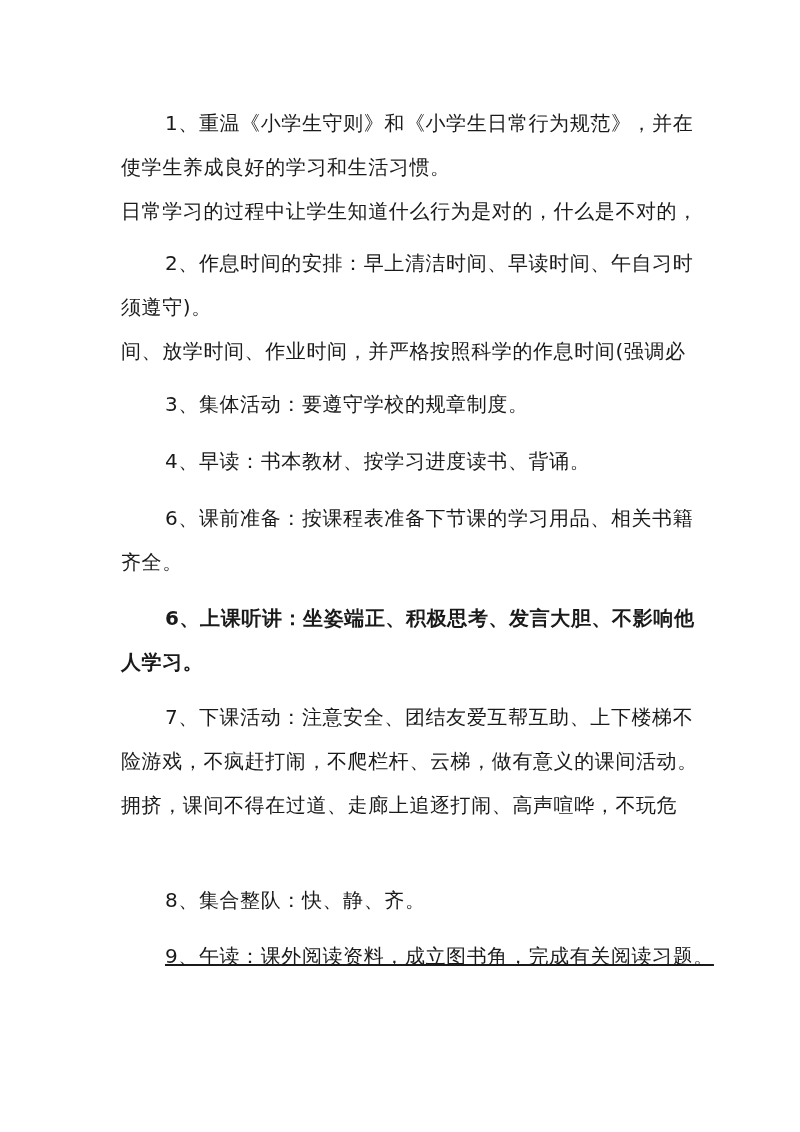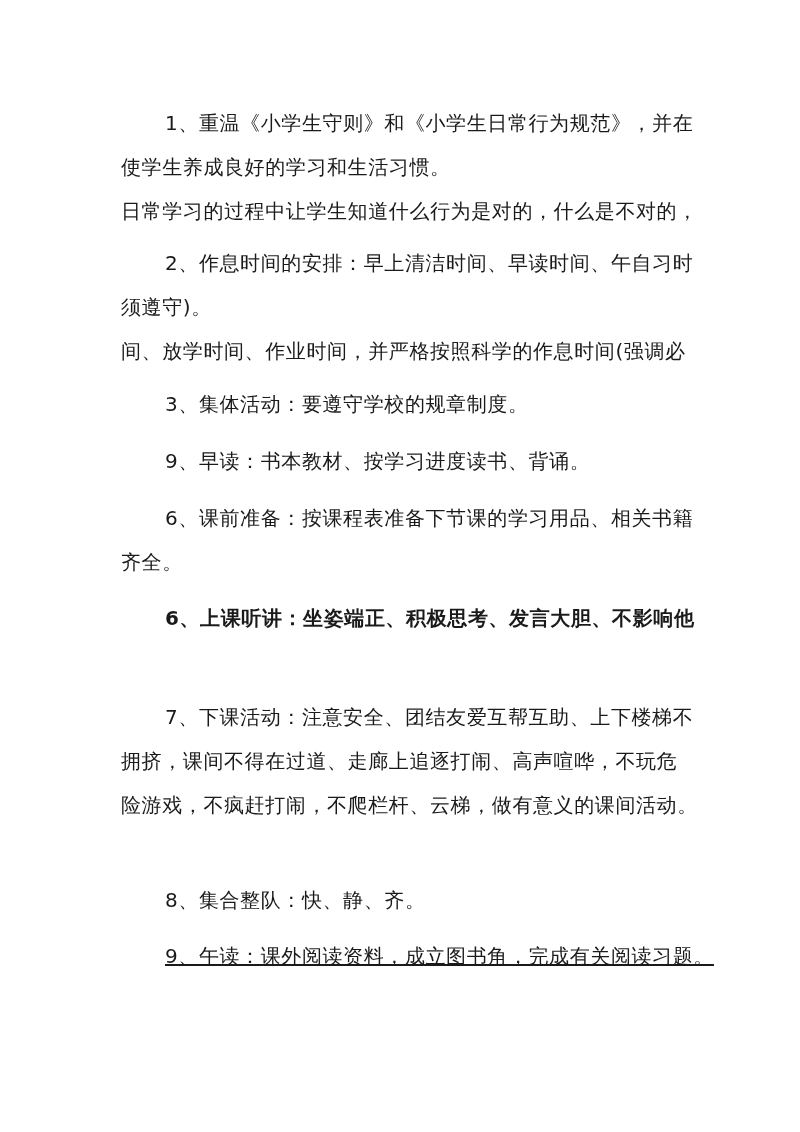--- a/index.html
+++ b/index.html
@@ -56,36 +56,37 @@
     <span class="line first">2、作息时间的安排：早上清洁时间、早读时间、午自习时</span>
     <span class="line cont">须遵守)。</span>
     <span class="line cont">间、放学时间、作业时间，并严格按照科学的作息时间(强调必</span>
   </div>
 
   <div class="para" style="top:378px;">
     <span class="line first">3、集体活动：要遵守学校的规章制度。</span>
   </div>
 
   <div class="para" style="top:435px;">
-    <span class="line first">9、早读：书本教材、按学习进度读书、背诵。</span>
+    <span class="line first">4、早读：书本教材、按学习进度读书、背诵。</span>
   </div>
 
   <div class="para" style="top:492px;">
     <span class="line first">6、课前准备：按课程表准备下节课的学习用品、相关书籍</span>
     <span class="line cont">齐全。</span>
   </div>
 
   <div class="para" style="top:592px;font-weight:bold;">
     <span class="line first">6、上课听讲：坐姿端正、积极思考、发言大胆、不影响他</span>
+    <span class="line cont">人学习。</span>
   </div>
 
   <div class="para" style="top:691px;">
     <span class="line first">7、下课活动：注意安全、团结友爱互帮互助、上下楼梯不</span>
+    <span class="line cont">险游戏，不疯赶打闹，不爬栏杆、云梯，做有意义的课间活动。</span>
     <span class="line cont">拥挤，课间不得在过道、走廊上追逐打闹、高声喧哗，不玩危</span>
-    <span class="line cont">险游戏，不疯赶打闹，不爬栏杆、云梯，做有意义的课间活动。</span>
   </div>
 
   <div class="para" style="top:874px;">
     <span class="line first">8、集合整队：快、静、齐。</span>
   </div>
 
   <div class="para" style="top:930px;text-decoration:underline;">
     <span class="line first">9、午读：课外阅读资料，成立图书角，完成有关阅读习题。</span>
   </div>
 

